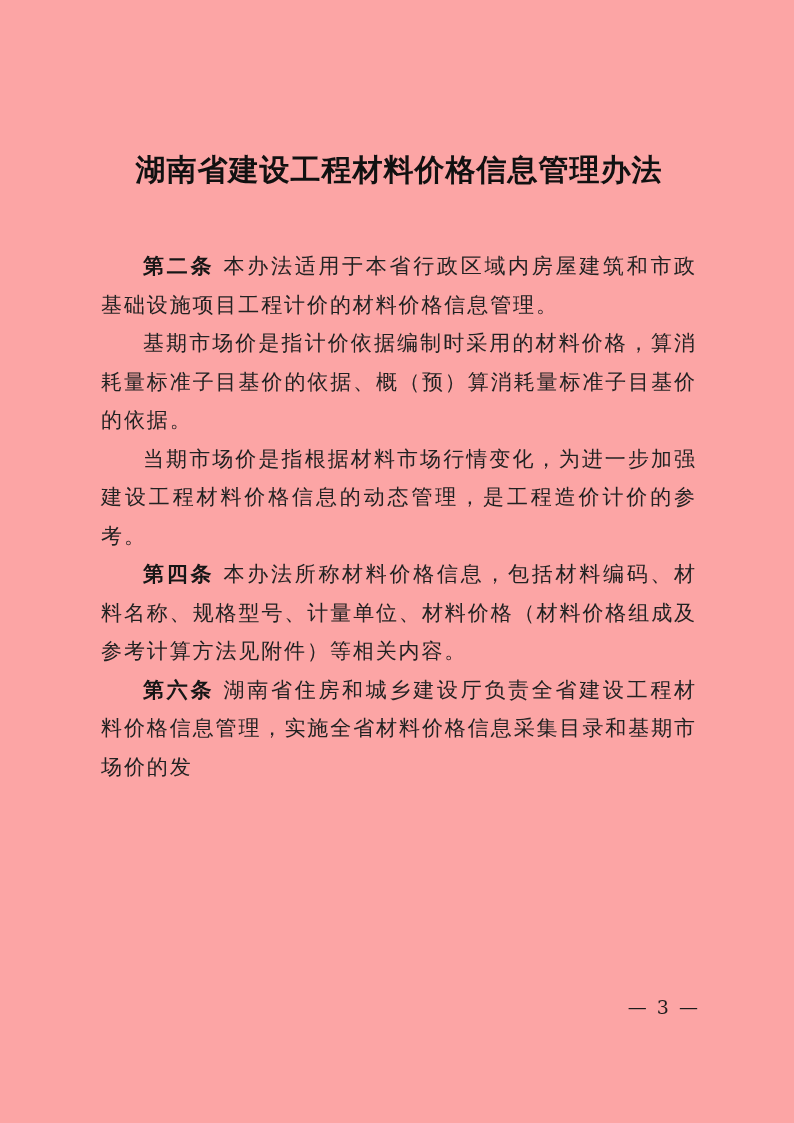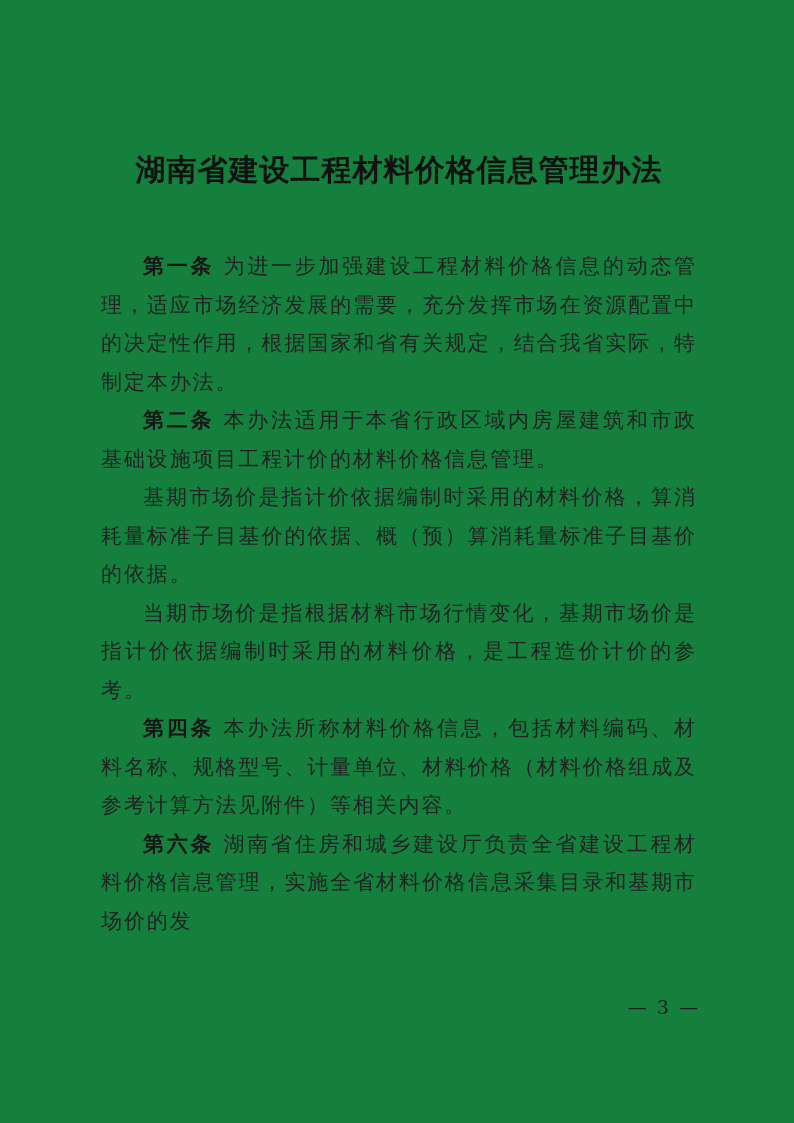--- a/index.html
+++ b/index.html
@@ -5,21 +5,21 @@
   html, body {
     margin: 0;
     padding: 0;
     background: #ffffff;
     font-family: "DejaVu Serif", "Liberation Serif", serif;
   }
   .page {
     position: relative;
     width: 794px;
     height: 1123px;
-    background: #15803d;
+    background: #fca5a5;
     overflow: hidden;
     color: #1c1c1c;
   }
   .content {
     position: absolute;
     top: 150px;
     left: 101px;
     width: 596px;
   }
   .doc-title {
@@ -54,22 +54,21 @@
     font-family: "DejaVu Serif", "Liberation Serif", serif;
   }
 </style>
 </head>
 <body>
 
 <div class="page">
   <div class="content">
     <h1 class="doc-title">湖南省建设工程材料价格信息管理办法</h1>
     <div>
-        <p class="para"><b>第一条</b>&nbsp;为进一步加强建设工程材料价格信息的动态管理，适应市场经济发展的需要，充分发挥市场在资源配置中的决定性作用，根据国家和省有关规定，结合我省实际，特制定本办法。</p>
         <p class="para"><b>第二条</b>&nbsp;本办法适用于本省行政区域内房屋建筑和市政基础设施项目工程计价的材料价格信息管理。</p>
         <p class="para">基期市场价是指计价依据编制时采用的材料价格，算消耗量标准子目基价的依据、概（预）算消耗量标准子目基价的依据。</p>
-        <p class="para">当期市场价是指根据材料市场行情变化，基期市场价是指计价依据编制时采用的材料价格，是工程造价计价的参考。</p>
+        <p class="para">当期市场价是指根据材料市场行情变化，为进一步加强建设工程材料价格信息的动态管理，是工程造价计价的参考。</p>
         <p class="para"><b>第四条</b>&nbsp;本办法所称材料价格信息，包括材料编码、材料名称、规格型号、计量单位、材料价格（材料价格组成及参考计算方法见附件）等相关内容。</p>
         <p class="para"><b>第六条</b>&nbsp;湖南省住房和城乡建设厅负责全省建设工程材料价格信息管理，实施全省材料价格信息采集目录和基期市场价的发</p>
       </div>
   </div>
   <div class="page-number">— 3 —</div>
 </div>
 
 </body></html>

